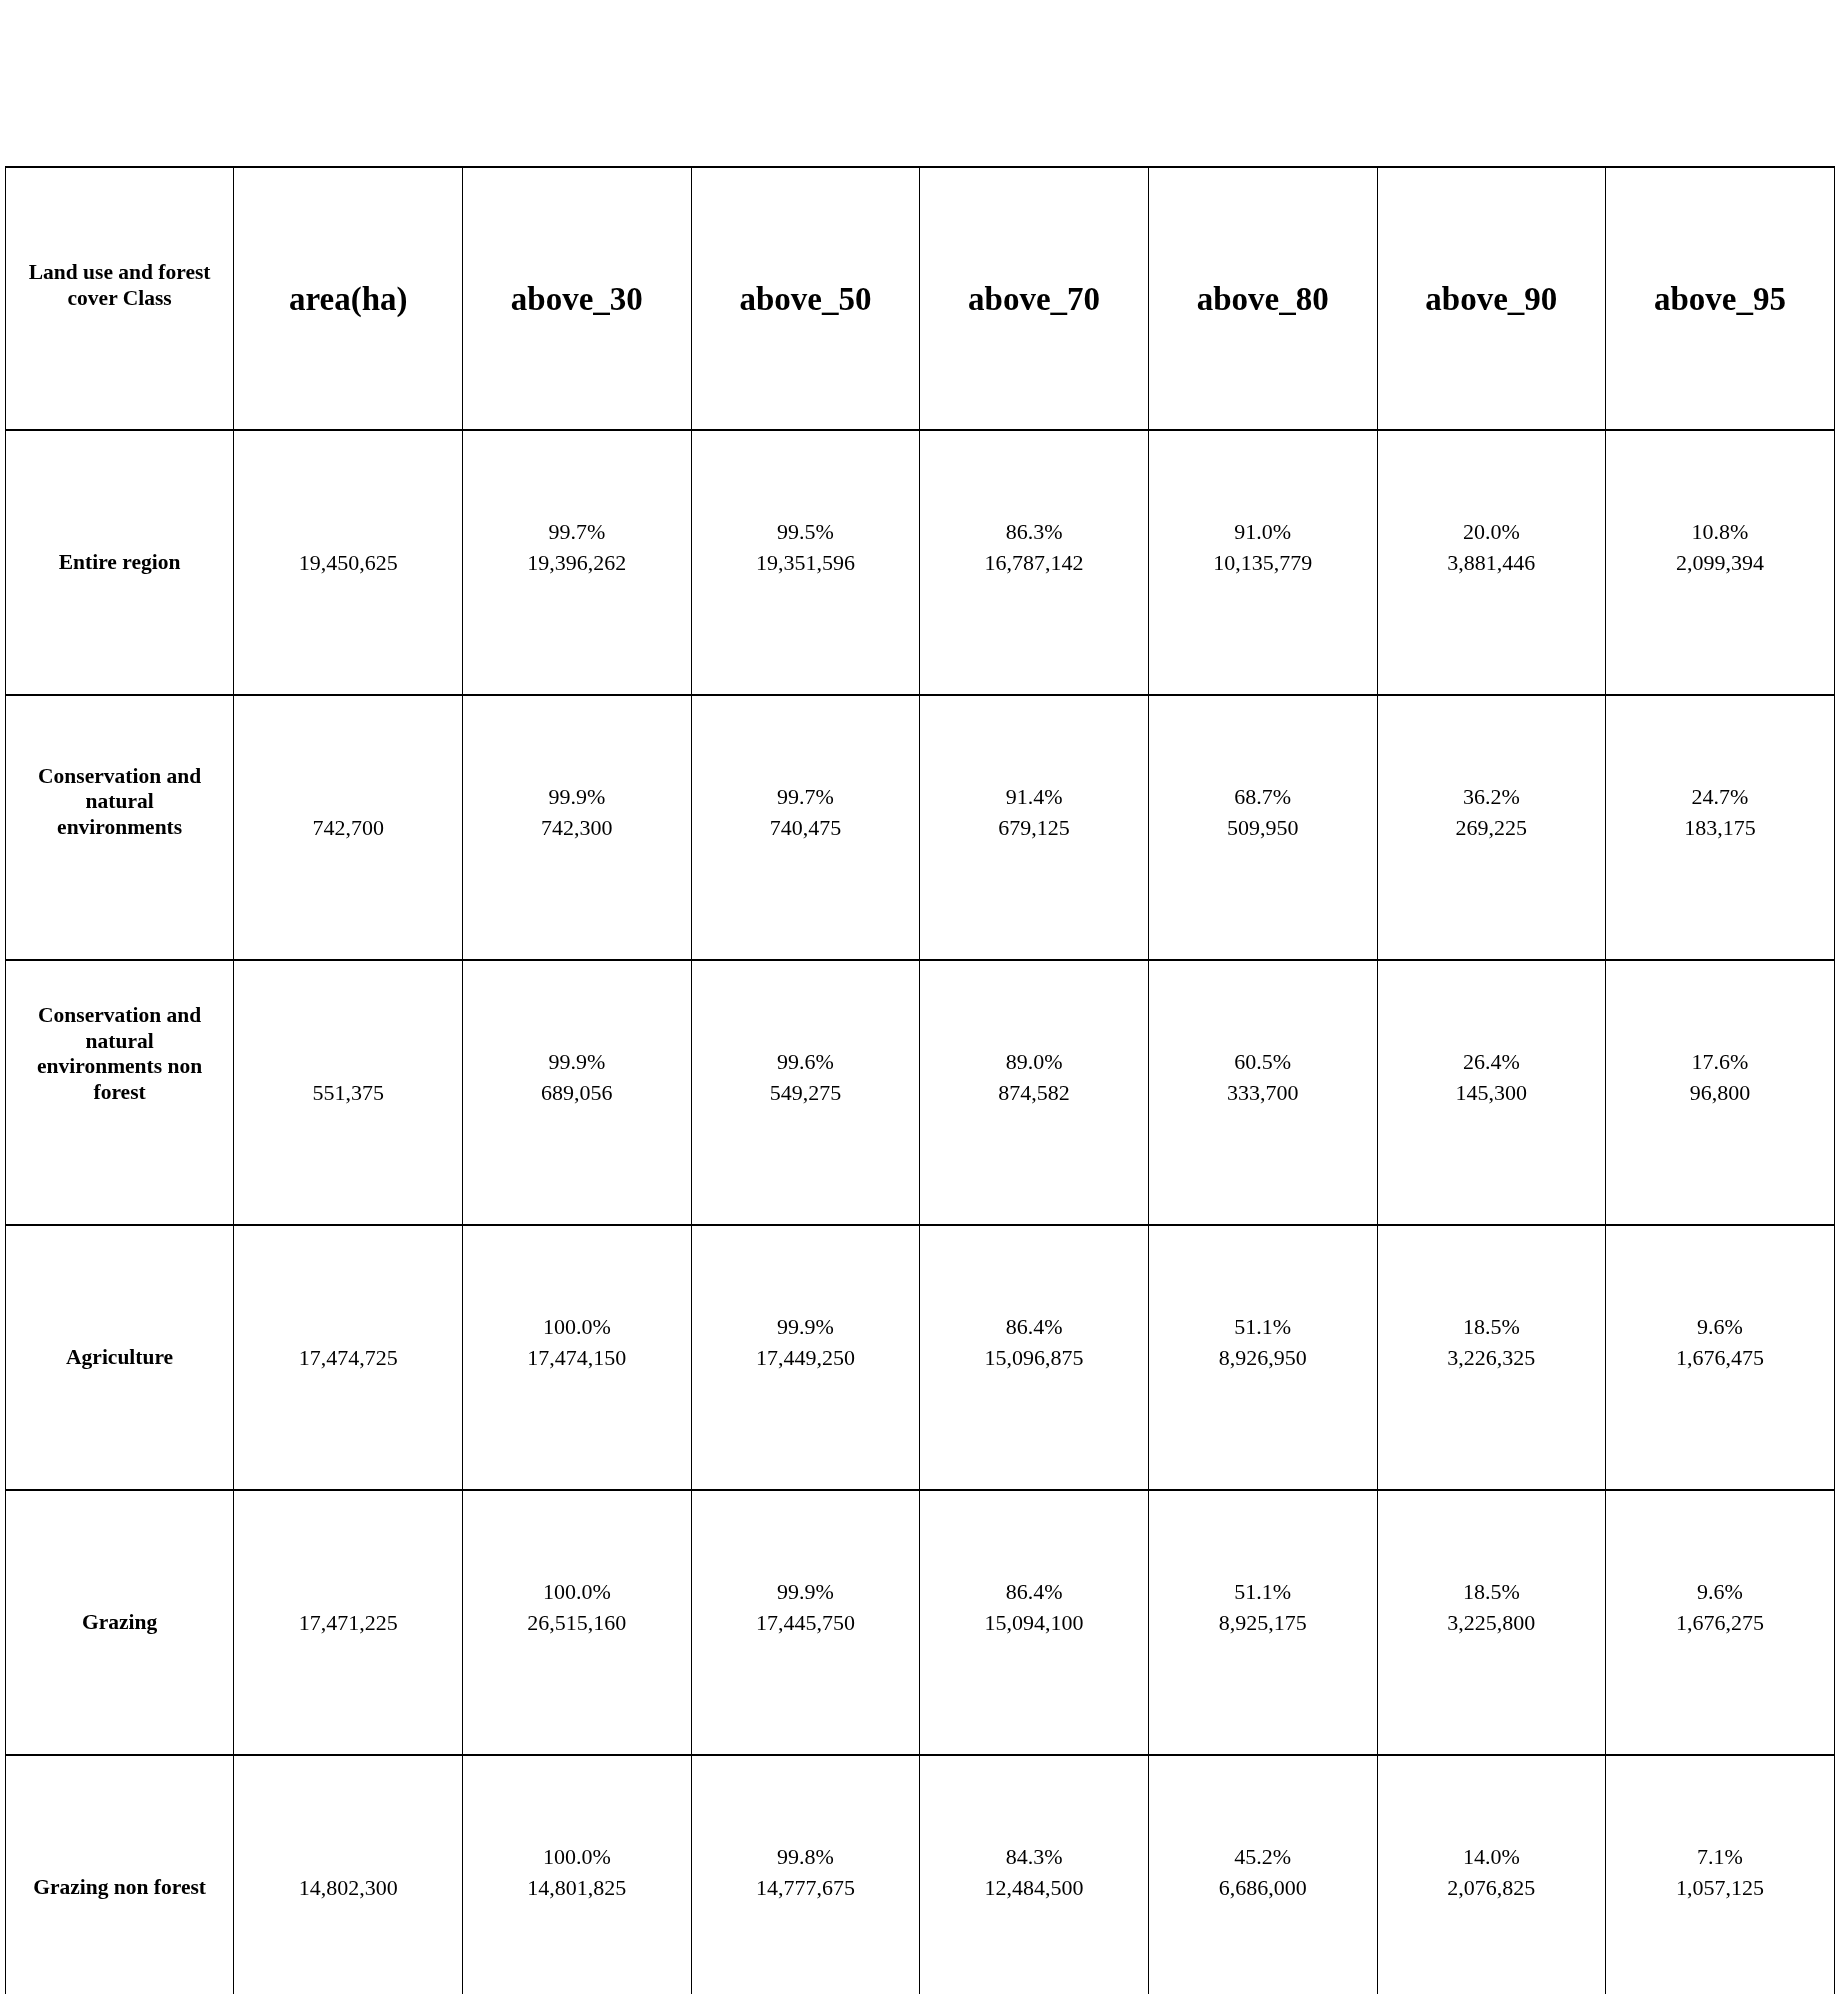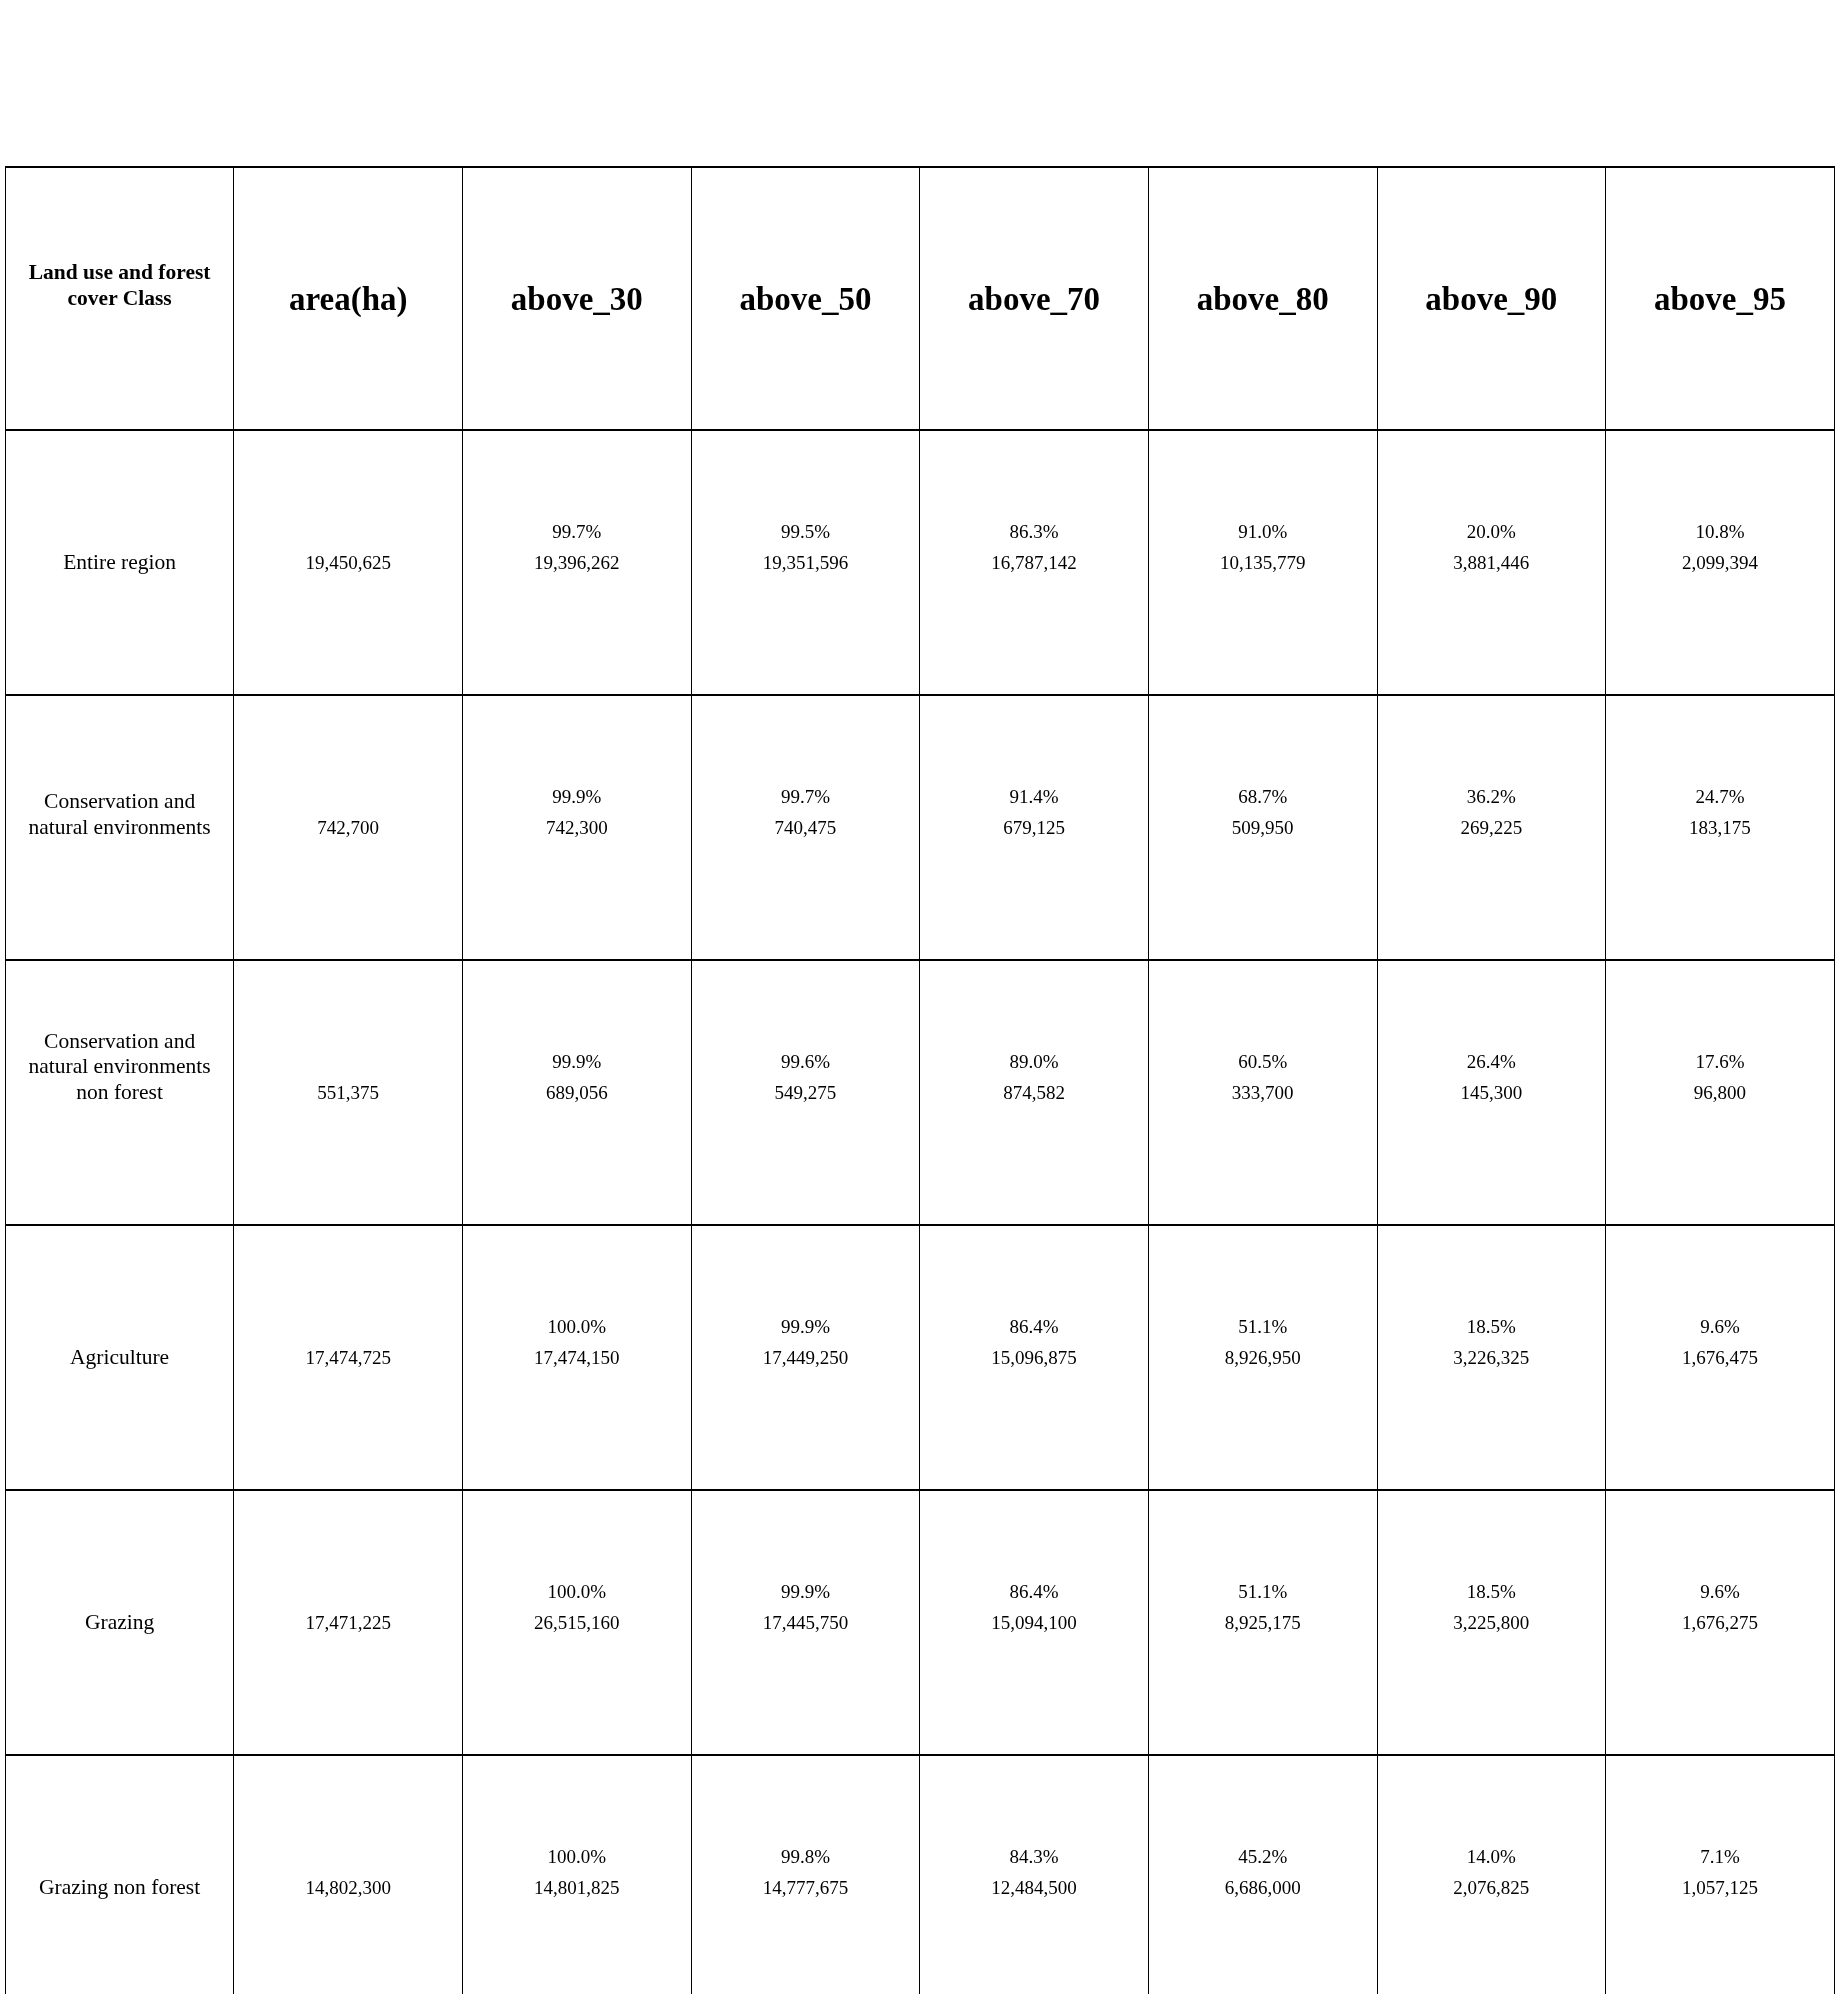--- a/index.html
+++ b/index.html
@@ -22,22 +22,22 @@
     position:relative;padding:12px;vertical-align:middle;
   }
   thead tr{height:263px;}
   tbody tr{height:265px;}
   .cellbox{
     position:absolute;left:3.2px;right:3.2px;bottom:50%;
     text-align:center;
   }
   th .cellbox{font-weight:700;font-size:33px;line-height:30px;margin-bottom:-15px;font-family:"Liberation Serif",serif;}
   th.th0 .cellbox{font-size:21.5px;line-height:25.5px;margin-bottom:-12.8px;left:22px;right:22px;}
-  td.c-class .cellbox{font-weight:400;font-size:21.5px;line-height:25.5px;margin-bottom:-12.8px;left:22px;right:22px;}
-  td.c-num .cellbox{font-size:19px;line-height:31px;margin-bottom:-15.6px;}
+  td.c-class .cellbox{font-weight:700;font-size:21.5px;line-height:25.5px;margin-bottom:-12.8px;left:22px;right:22px;}
+  td.c-num .cellbox{font-size:22px;line-height:31px;margin-bottom:-15.6px;}
   .pct,.ha{white-space:nowrap;}
 </style>
 </head>
 <body>
 
 <div class="title">
 </div>
 
 <div class="table-wrap">
   <table>

